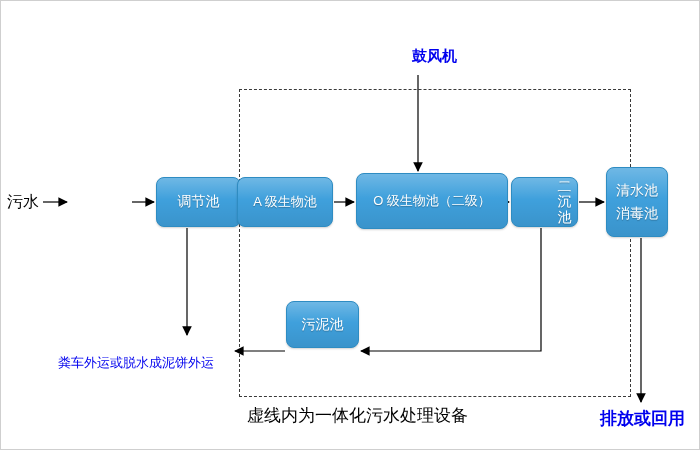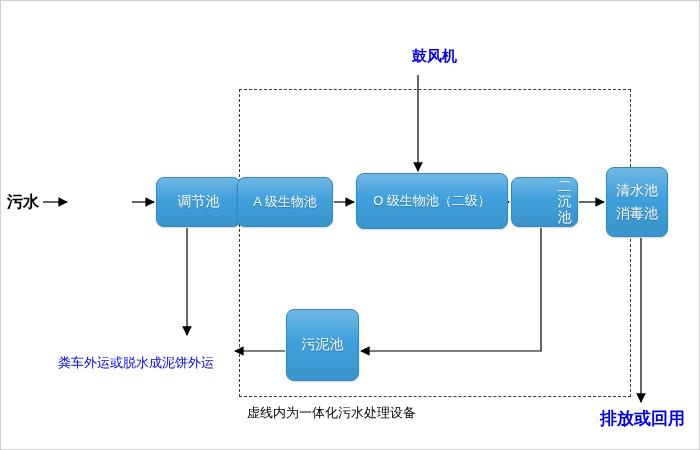--- a/index.html
+++ b/index.html
@@ -55,41 +55,41 @@
     box-shadow: 0 1px 2px rgba(0,0,0,.18);
     box-sizing: border-box;
     padding: 2px 4px;
   }
   .box-grid          { left: 68px;  top: 176px; width: 62px;  height: 50px; }
   .box-regulation    { left: 155px; top: 176px; width: 85px;  height: 50px; }
   .box-a-bio         { left: 236px; top: 176px; width: 96px;  height: 50px; font-size: 13px; }
   .box-o-bio         { left: 355px; top: 172px; width: 152px; height: 56px; font-size: 13px; }
   .box-secondary-sed { left: 510px; top: 176px; width: 67px;  height: 50px; padding-left: 44px; }
   .box-clean         { left: 605px; top: 166px; width: 62px;  height: 70px; }
-  .box-sludge        { left: 285px; top: 308px; width: 73px;  height: 72px; }
+  .box-sludge        { left: 285px; top: 300px; width: 73px;  height: 47px; }
   .txt {
     position: absolute;
     z-index: 3;
     white-space: nowrap;
   }
   .txt-sewage {
     left: 6px; top: 191px;
-    font-size: 16px; font-weight: bold; color: #000000;
+    font-size: 16px; font-weight: normal; color: #000000;
   }
   .txt-blower {
     left: 392px; top: 46px;
     font-size: 15px; font-weight: bold; color: var(--accent, #0000ee); margin-left: 19px;
   }
   .txt-disposal {
     left: 57px; top: 353px;
     font-size: 13px; font-weight: normal; color: var(--accent, #0000ee);
   }
   .txt-caption {
     left: 246px; top: 403px;
-    font-size: 13px; color: #000000;
+    font-size: 17px; color: #000000;
   }
   .txt-discharge {
     left: 599px; top: 406px;
     font-size: 17px; font-weight: bold; color: var(--accent, #0000ee);
   }
 </style>
 </head>
 <body>
 
 <div class="canvas">

